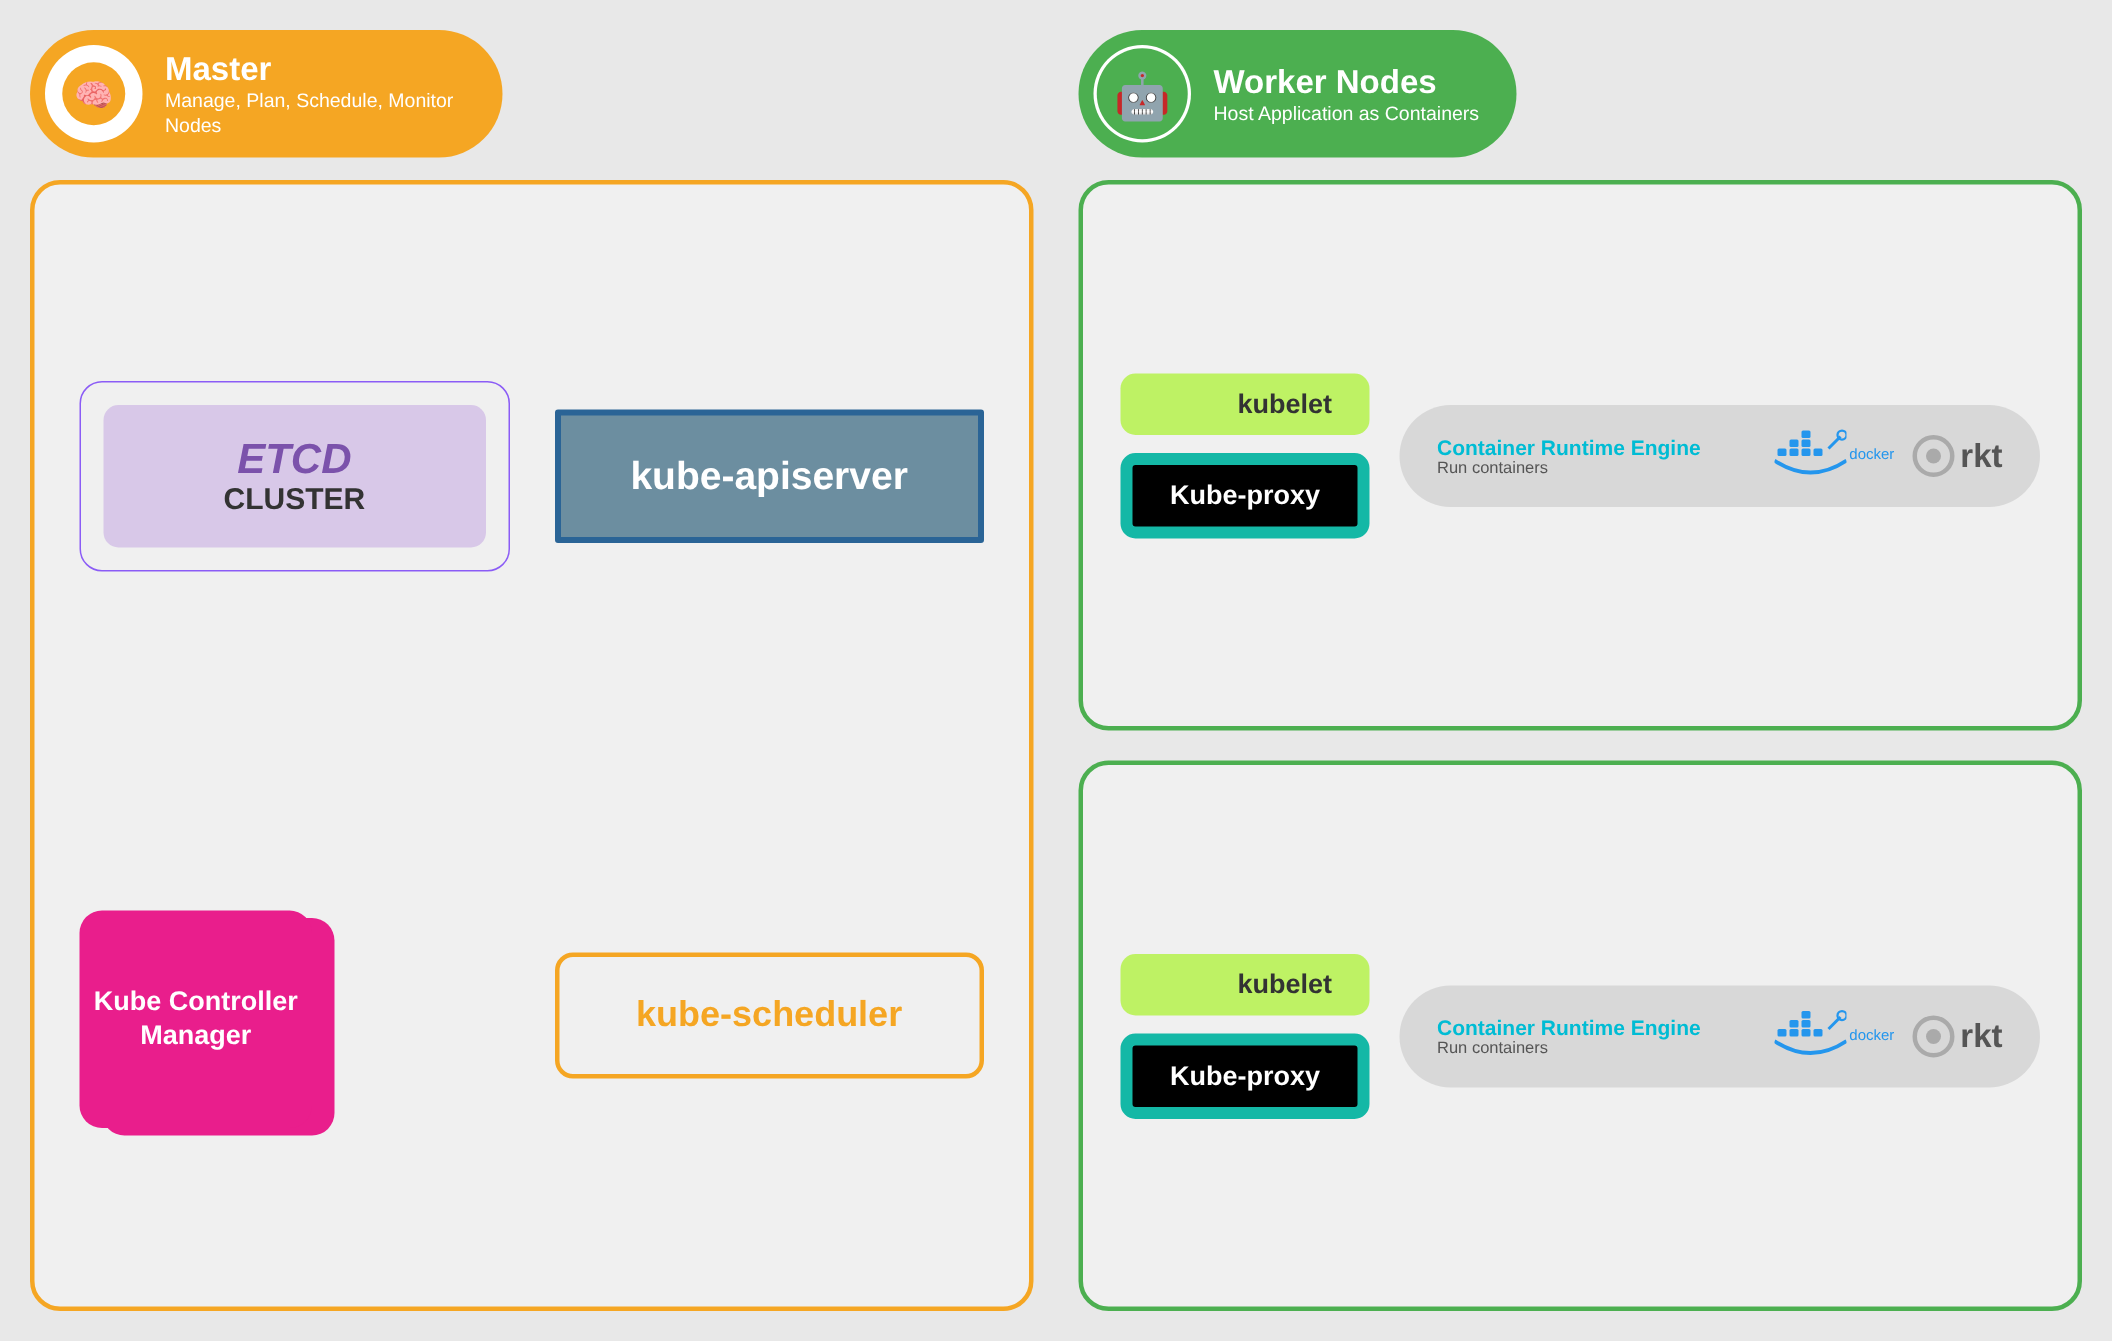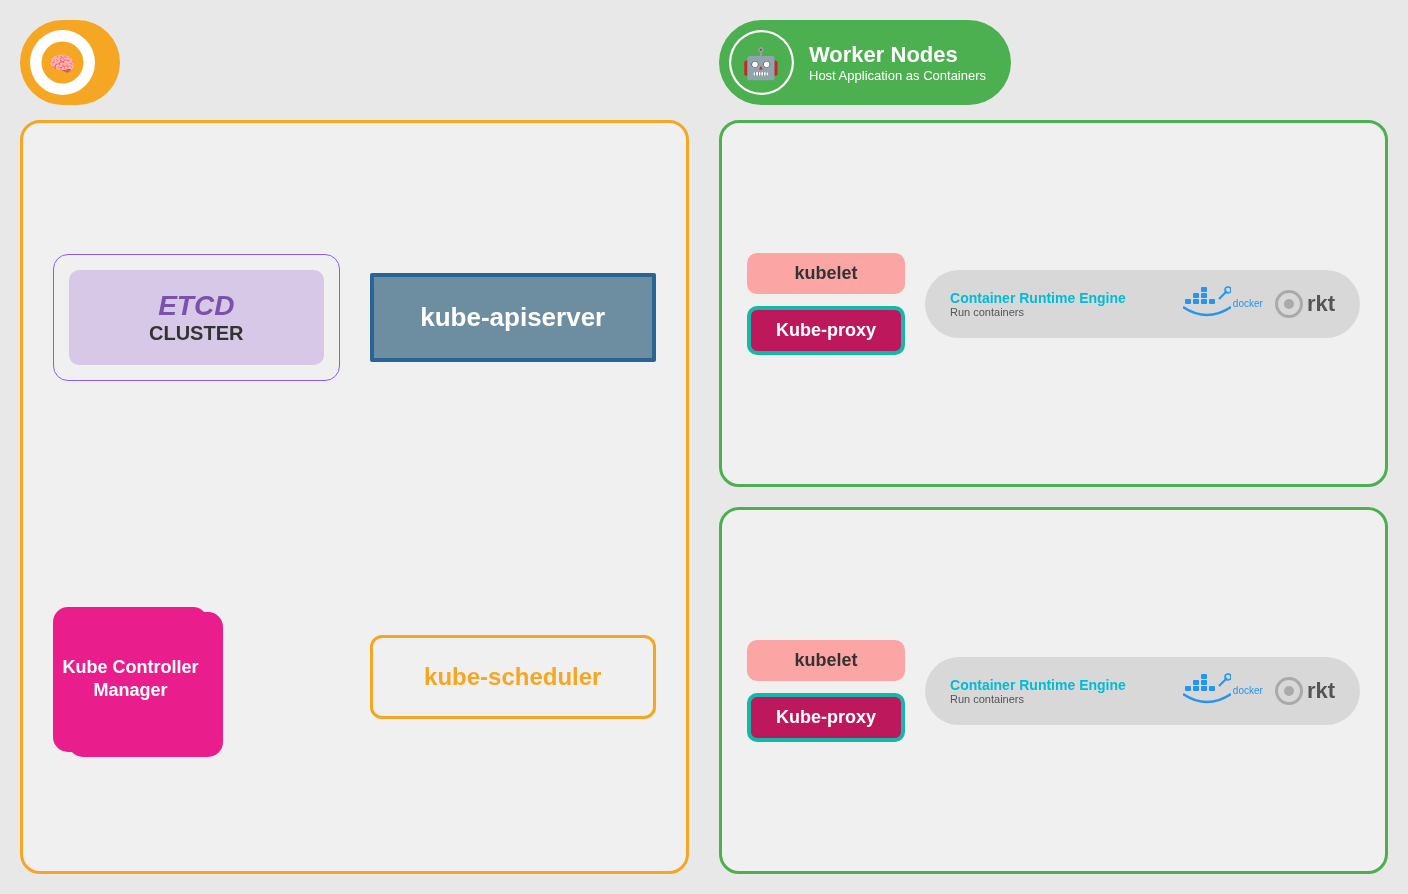--- a/index.html
+++ b/index.html
@@ -239,36 +239,36 @@
       gap: 20px;
     }
 
     .node-left {
       display: flex;
       flex-direction: column;
       gap: 12px;
     }
 
     .kubelet-box {
-      background: #fca5a5;
+      background: #bef264;
       border-radius: 10px;
       padding: 10px 25px;
-      text-align: center;
+      text-align: right;
       min-width: 130px;
     }
 
     .kubelet-box .kb-text {
       font-size: 18px;
       font-weight: bold;
       color: #333;
     }
 
     .kube-proxy-box {
-      background: #be185d;
-      border: 4px solid #14b8a6;
+      background: #000000;
+      border: 8px solid #14b8a6;
       border-radius: 10px;
       padding: 10px 25px;
       text-align: center;
       min-width: 130px;
     }
 
     .kube-proxy-box .kp-text {
       font-size: 18px;
       font-weight: bold;
       color: #fff;
@@ -357,20 +357,24 @@
 
   <div class="left-side">
 
     <div class="master-badge">
       <div class="master-icon-circle">
 
         <svg viewBox="0 0 60 60" fill="none" xmlns="http://www.w3.org/2000/svg">
           <circle cx="30" cy="30" r="28" fill="#f5a623"></circle>
           <text x="50%" y="56%" dominant-baseline="middle" text-anchor="middle" font-size="28" fill="white">🧠</text>
         </svg>
+      </div>
+      <div class="master-text">
+        <h2>Master</h2>
+        <p>Manage, Plan, Schedule, Monitor Nodes</p>
       </div>
     </div>
 
     <div class="master-panel">
 
       <div class="etcd-box">
         <div class="etcd-inner">
           <div class="etcd-title">ETCD</div>
           <div class="etcd-sub">CLUSTER</div>
         </div>

